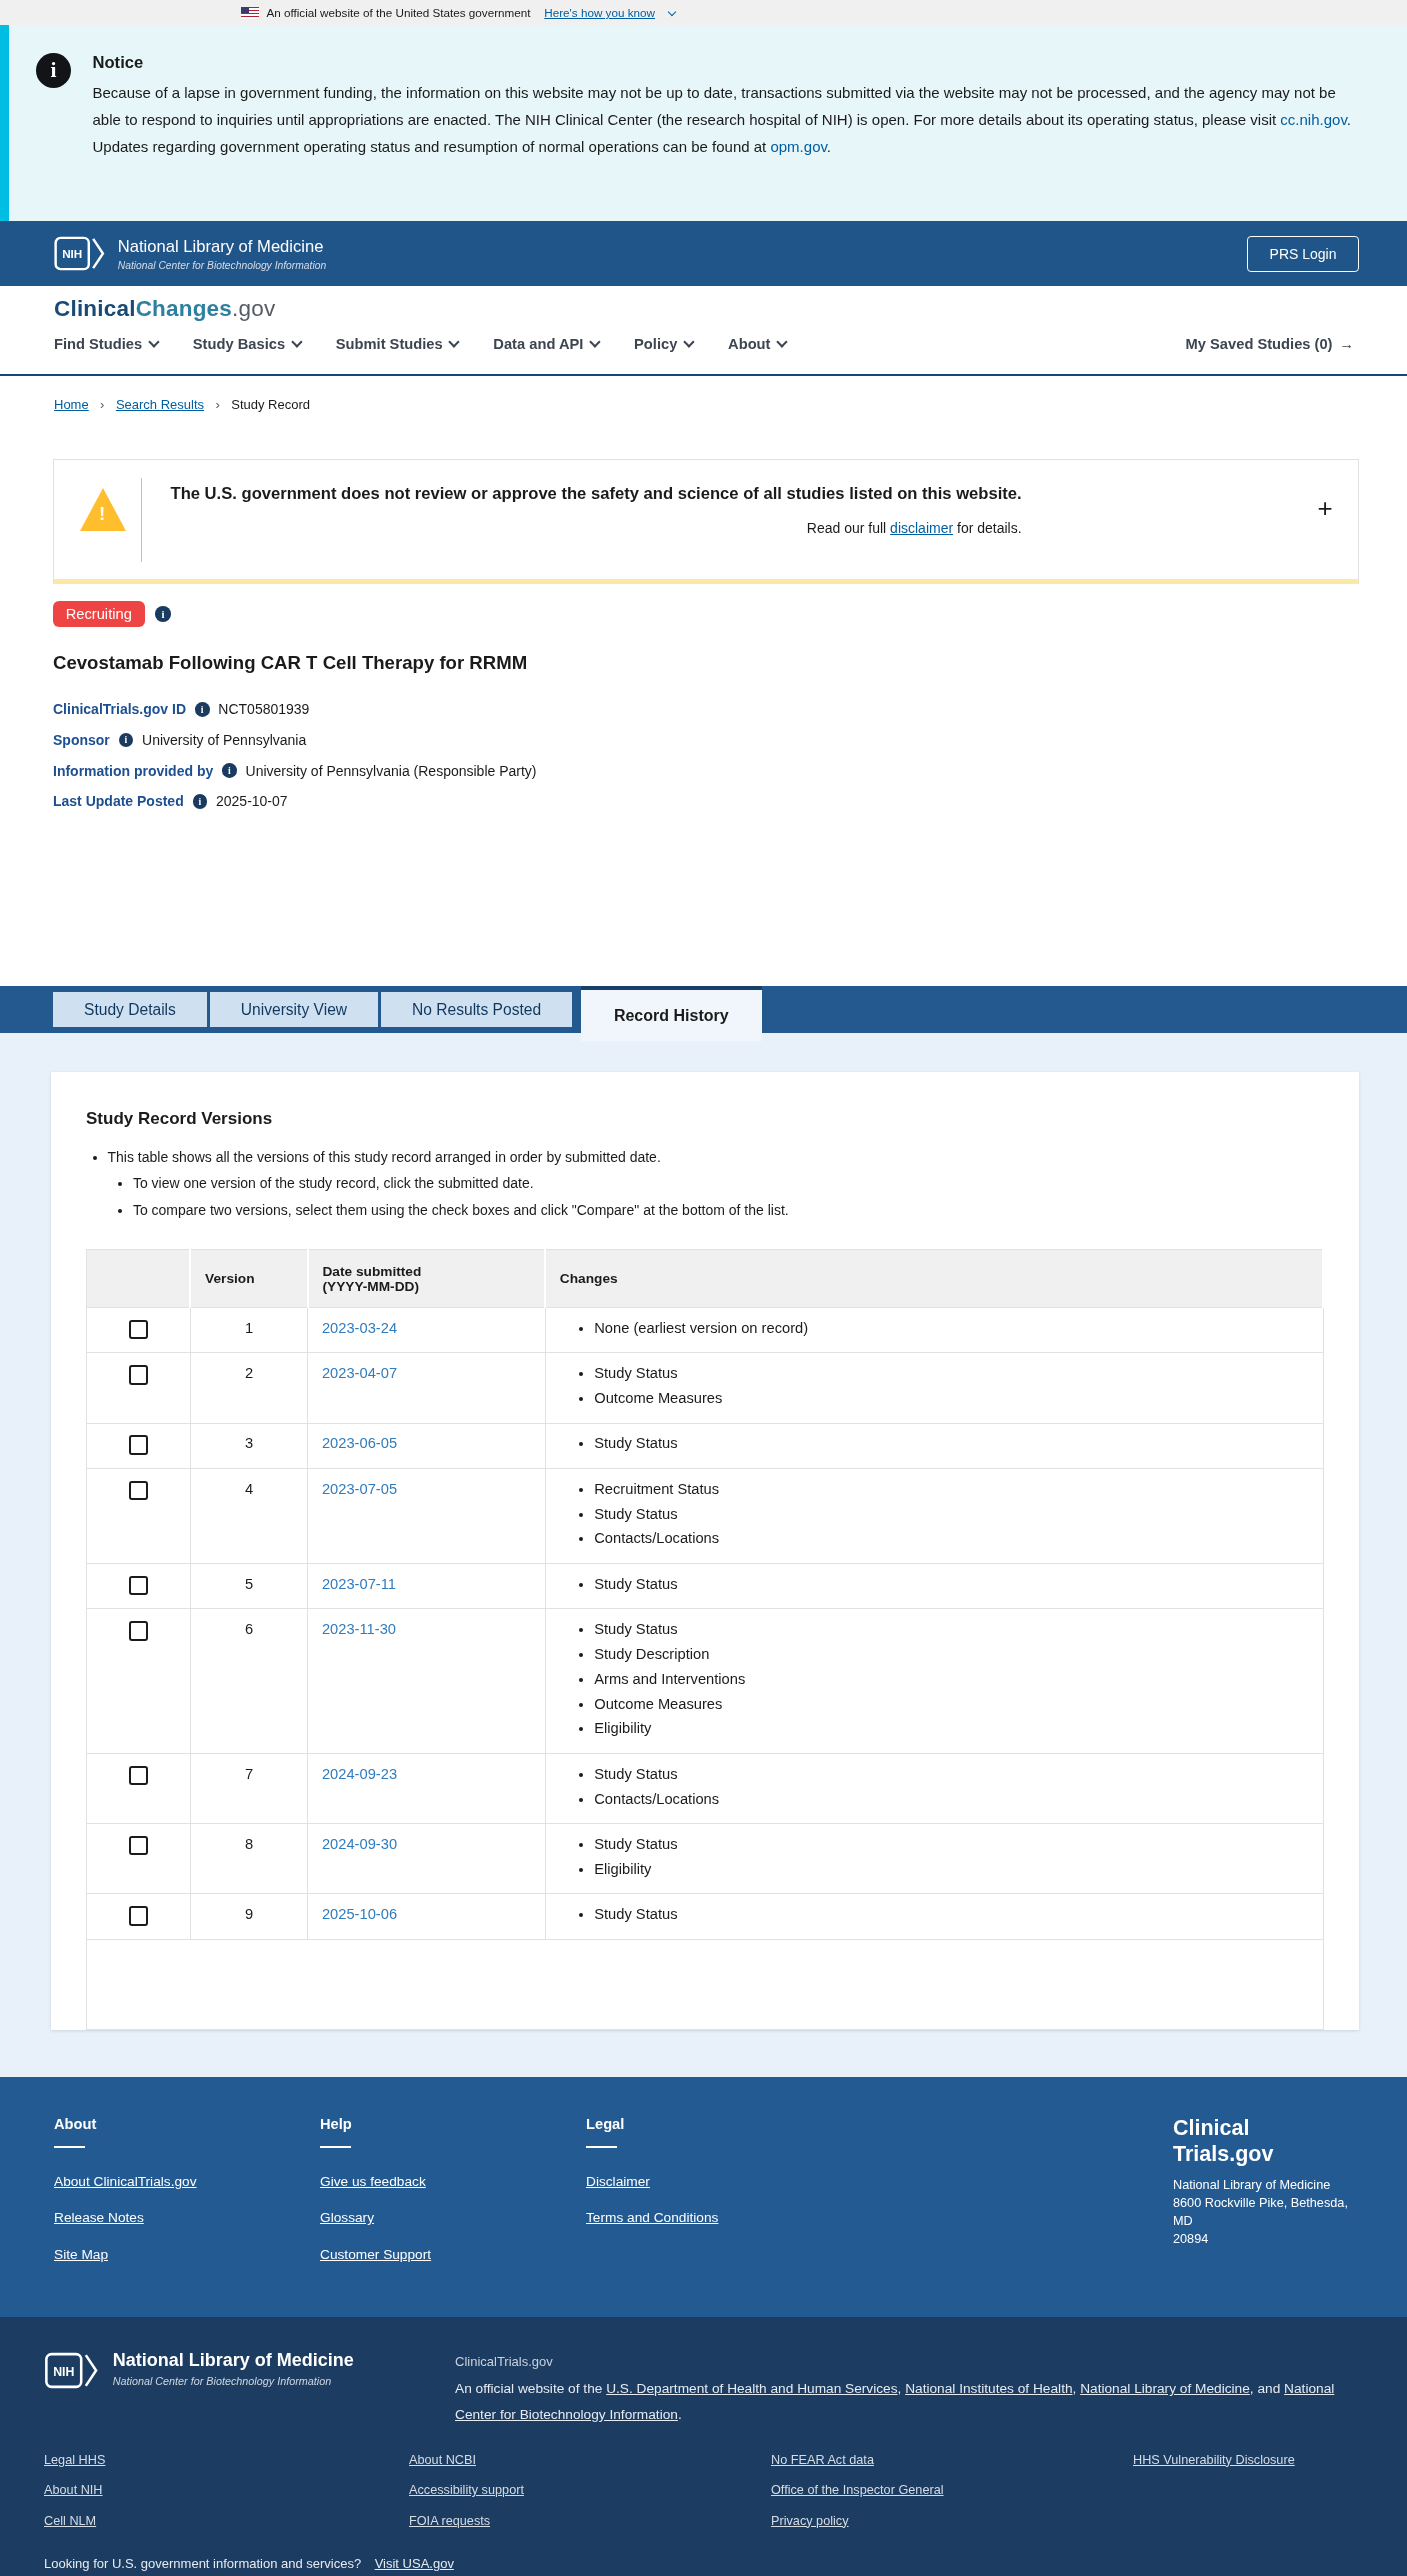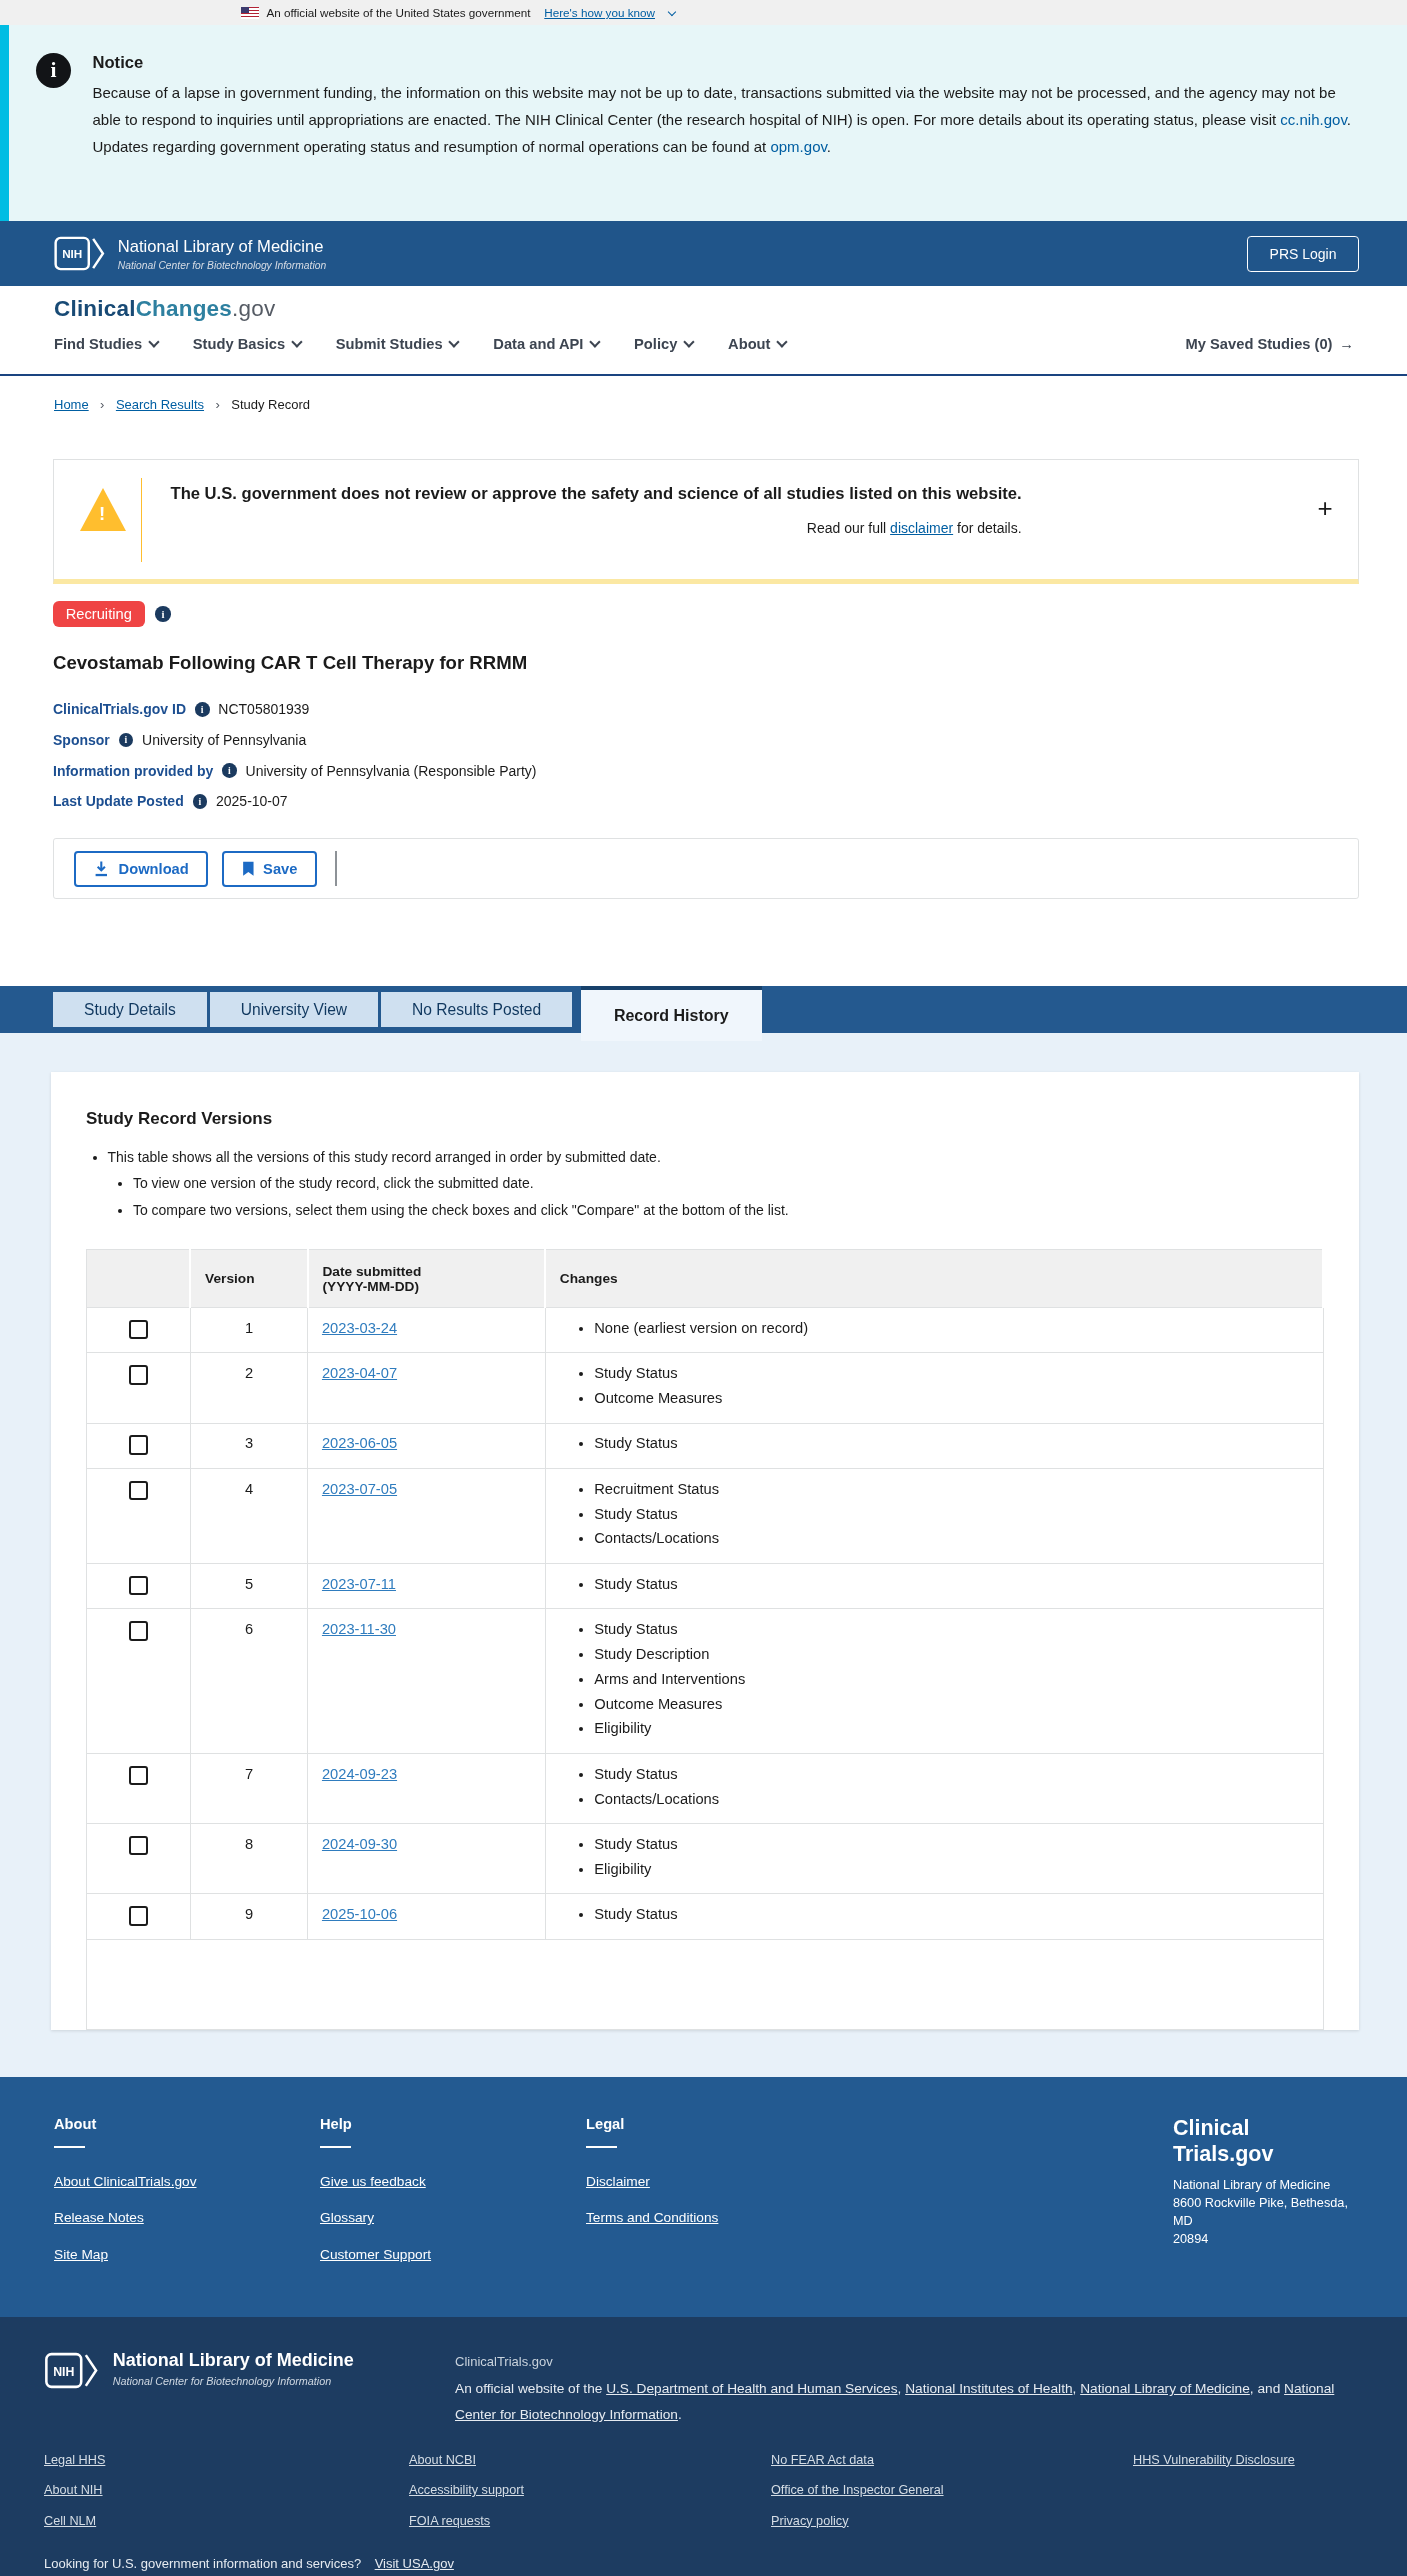--- a/index.html
+++ b/index.html
@@ -85,21 +85,21 @@
 
   .vtable{margin-top:31px;width:100%;border-collapse:collapse;border:1px solid #dfe1e2;font-size:14.7px;padding-left:47px;}
   .vtable th{background:#f0f0f0;font-size:13.7px;text-align:left;padding:9.8px 13.7px;border-right:2px solid #fff;border-bottom:1px solid #dfe1e2;vertical-align:middle;height:37px;}
   .vtable th.h-cb{width:75px;}
   .vtable th.h-v{width:88px;}
   .vtable th.h-d{width:208px;}
   .vtable td{border:1px solid #dfe1e2;padding:9.8px 13.7px;vertical-align:top;}
   td.c-cb{width:75px;text-align:center;padding-top:11.7px;}
   td.c-v{width:88px;text-align:center;padding-top:11.7px;}
   td.c-d{width:208px;padding-top:11.7px;}
-  .datelink{color:#2f7cbe;text-decoration:underline;font-size:14.7px;}
+  .datelink{color:#2f7cbe;font-size:14.7px;}
   td.c-ch{padding-left:19.6px;}
   td.c-ch ul{margin:0;padding-left:29px;list-style:disc;}
   td.c-ch li{padding:2px 0 6.8px;}
   .cb{appearance:none;-webkit-appearance:none;width:19.6px;height:19.6px;border:2px solid #1b1b1b;border-radius:2.9px;background:#fff;margin:0;}
   .spacer-row td{border-left:0;border-right:0;border-bottom:0;height:70px;}
 
   
   .footer{height:240px;background:#235a91;box-sizing:border-box;color:#fff;display:flex;padding:39px 49px 0 54px;}
   .fcol{width:266px;}
   .fcol h3{font-size:14.7px;margin:0;font-weight:bold;}
@@ -243,36 +243,20 @@
       <span class="info-icon sm">i</span>
       <span>University of Pennsylvania (Responsible Party)</span>
     </div>
     <div class="meta-row">
       <span class="meta-label">Last Update Posted</span>
       <span class="info-icon sm">i</span>
       <span>2025-10-07</span>
     </div>
   </div>
 
-  <div class="actions">
-    <button class="btn">
-      <svg width="16.6" height="16.6" viewBox="0 0 16 16">
-        <path d="M8 1.5v8M4.5 6.5L8 10l3.5-3.5" stroke="#1c6ac4" stroke-width="2" fill="none"></path>
-        <path d="M2.5 14.5h11" stroke="#1c6ac4" stroke-width="2.2"></path>
-      </svg>
-      <span>Download</span>
-    </button>
-    <button class="btn">
-      <svg width="12.7" height="15.6" viewBox="0 0 12 15">
-        <path d="M1 0.8h10v13.4L6 10.6 1 14.2z" fill="#1c6ac4"></path>
-      </svg>
-      <span>Save</span>
-    </button>
-    <div class="vdiv"></div>
-  </div>
 </div>
 
 <div class="tabbar">
   <div class="tab">Study Details</div>
   <div class="tab">University View</div>
   <div class="tab">No Results Posted</div>
   <div class="tab active">Record History</div>
 </div>
 
 <div class="band">

